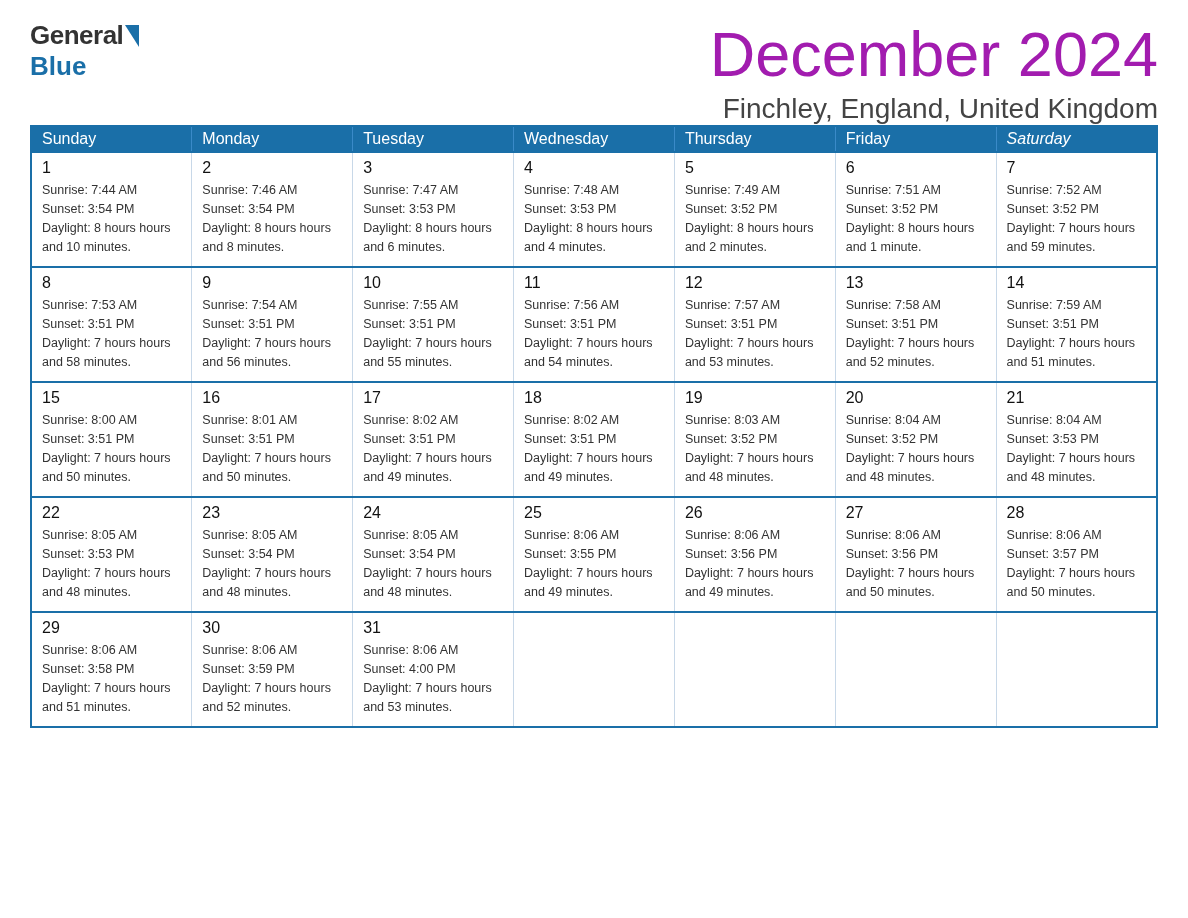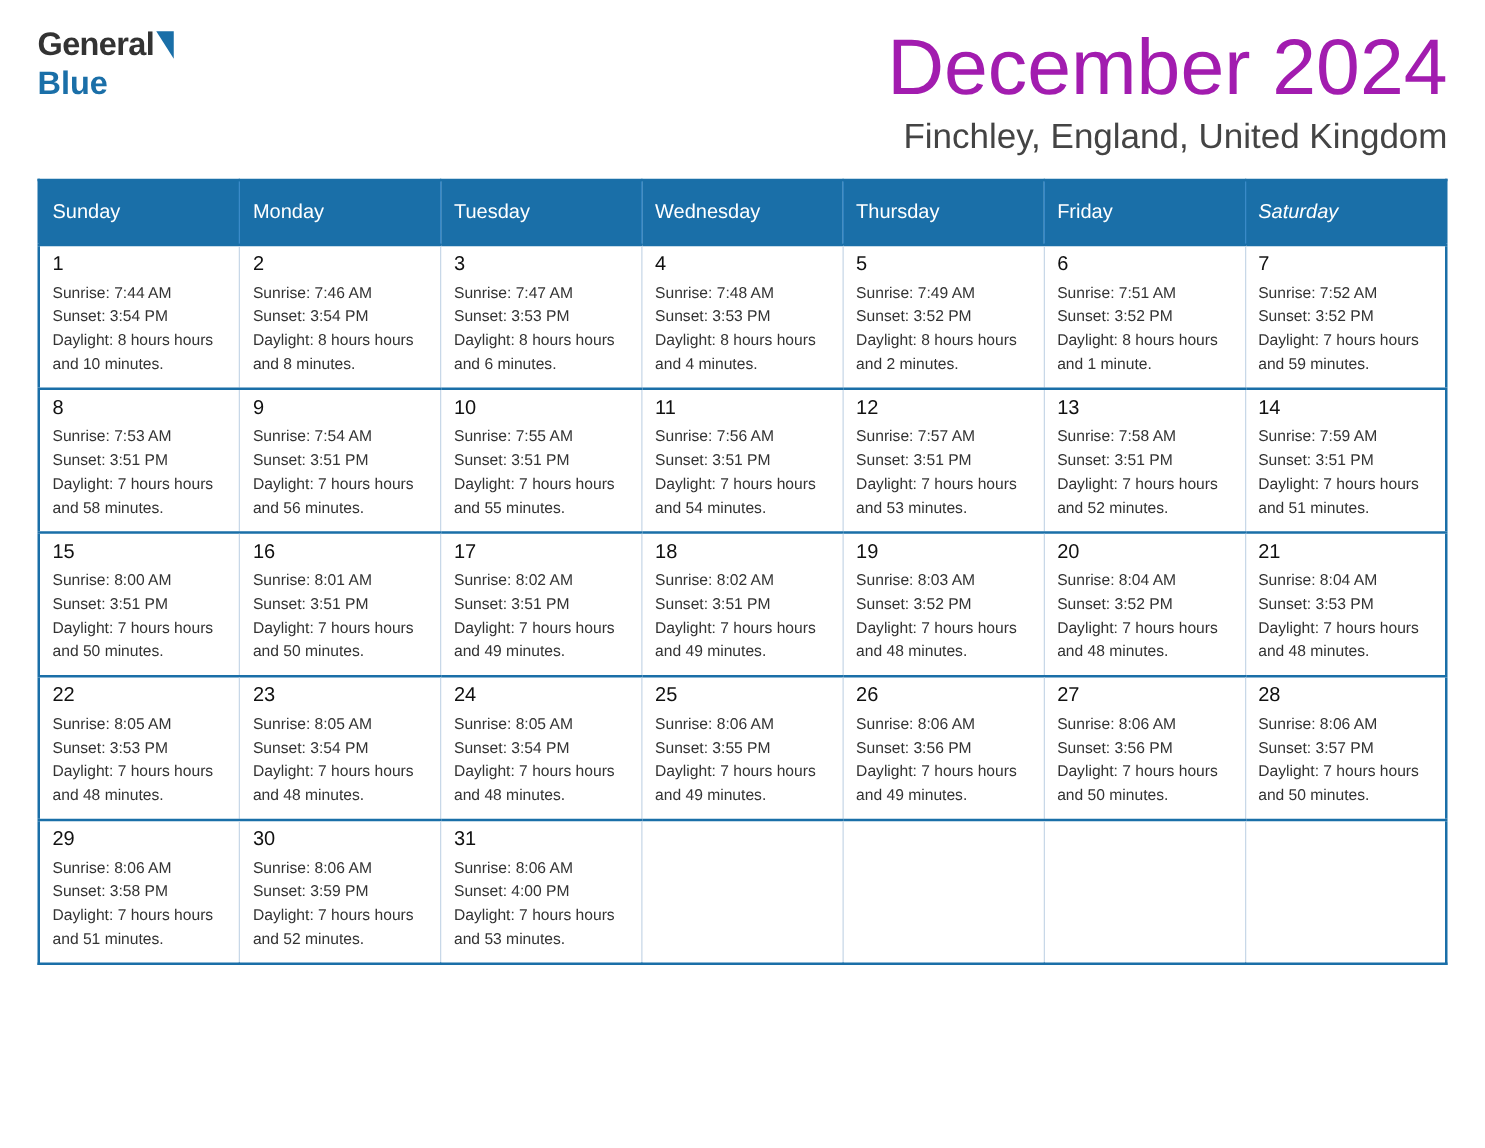--- a/index.html
+++ b/index.html
@@ -9,21 +9,20 @@
       padding: 20px 30px;
       width: 1188px;
       min-height: 918px;
     }
 
     
     .header {
       display: flex;
       justify-content: space-between;
       align-items: flex-start;
-      margin-bottom: 18px;
     }
     .logo {
       display: flex;
       flex-direction: column;
       align-items: flex-start;
     }
     .logo-general {
       font-size: 26px;
       font-weight: bold;
       color: #333;
@@ -65,21 +64,21 @@
     .calendar {
       width: 100%;
       border-collapse: collapse;
       border: 2px solid #1a6fa8;
     }
     .calendar thead tr th {
       background-color: #1a6fa8;
       color: #fff;
       font-size: 16px;
       font-weight: normal;
-      padding: 16px 10px;
+      padding: 3px 10px;
       text-align: left;
       border-right: 1px solid #3a8ac8;
     }
     .calendar thead tr th:last-child {
       border-right: none;
       font-style: italic;
     }
     .calendar tbody tr td {
       vertical-align: top;
       padding: 6px 10px 10px 10px;

